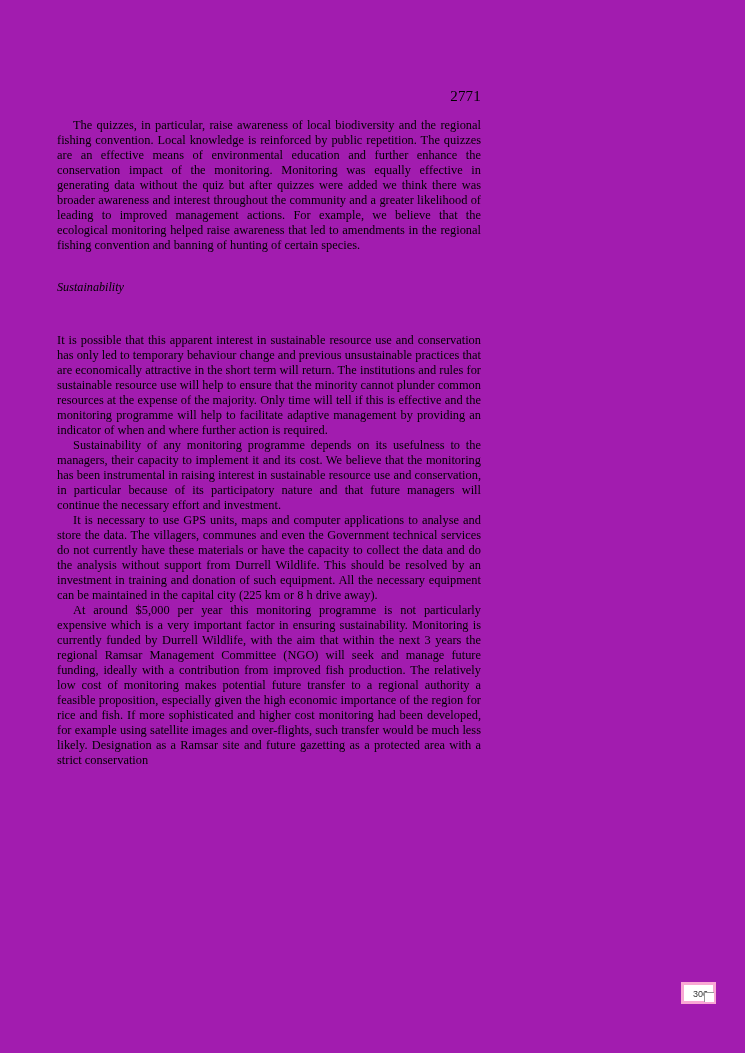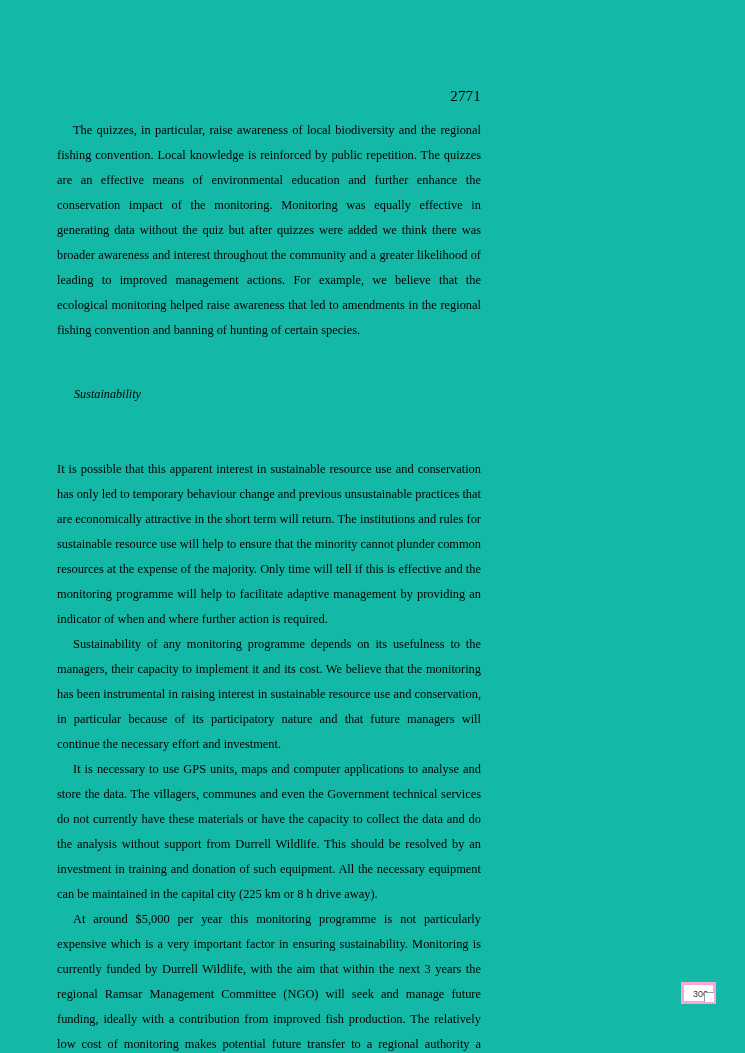--- a/index.html
+++ b/index.html
@@ -14,40 +14,40 @@
     font-family: "Liberation Serif", serif;
     color: #000000;
     overflow: hidden;
   }
   .page {
     position: absolute;
     left: 0;
     top: 0;
     width: 745px;
     height: 1053px;
-    background: #14b8a6;
+    background: #a21caf;
   }
   .page-number {
     position: absolute;
     left: 57px;
     top: 88px;
     width: 424px;
     text-align: right;
     font-size: 15px;
     letter-spacing: 0.2px;
   }
   .content {
     position: absolute;
     left: 57px;
     top: 118px;
     width: 424px;
   }
   .para {
     font-size: 12.4px;
-    line-height: 25px;
+    line-height: 15px;
     text-align: justify;
     text-justify: inter-word;
     margin: 0;
     -webkit-hyphens: manual;
     hyphens: manual;
   }
   .para.indent {
     text-indent: 16px;
   }
   .para.noindent {
@@ -57,21 +57,21 @@
   .gap-large {
     height: 26px;
   }
   .gap-small {
     height: 15px;
   }
   .section-heading {
     font-size: 12.2px;
     font-style: italic;
     line-height: 16px;
-    margin: 17px;
+    margin: 0;
   }
   .footer-box {
     position: absolute;
     left: 681px;
     top: 982px;
     width: 35px;
     height: 22px;
     border: 3px solid #f9a8d4;
     background: #ffffff;
     box-sizing: border-box;

